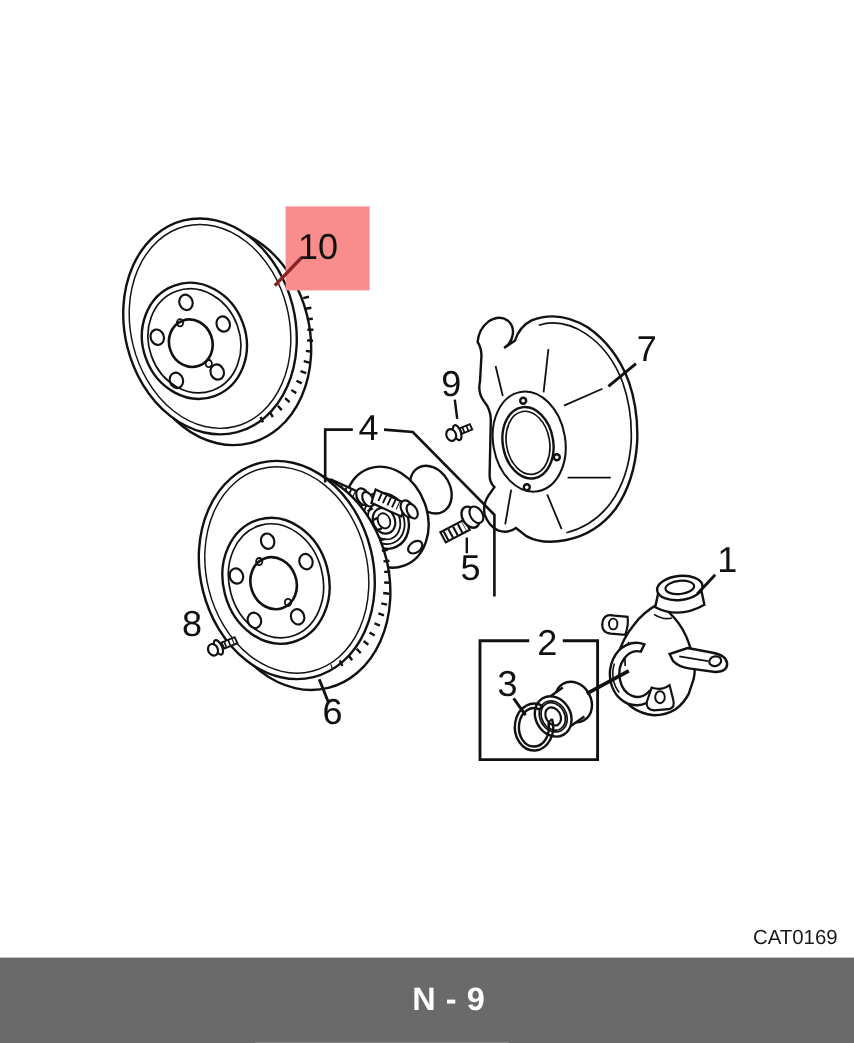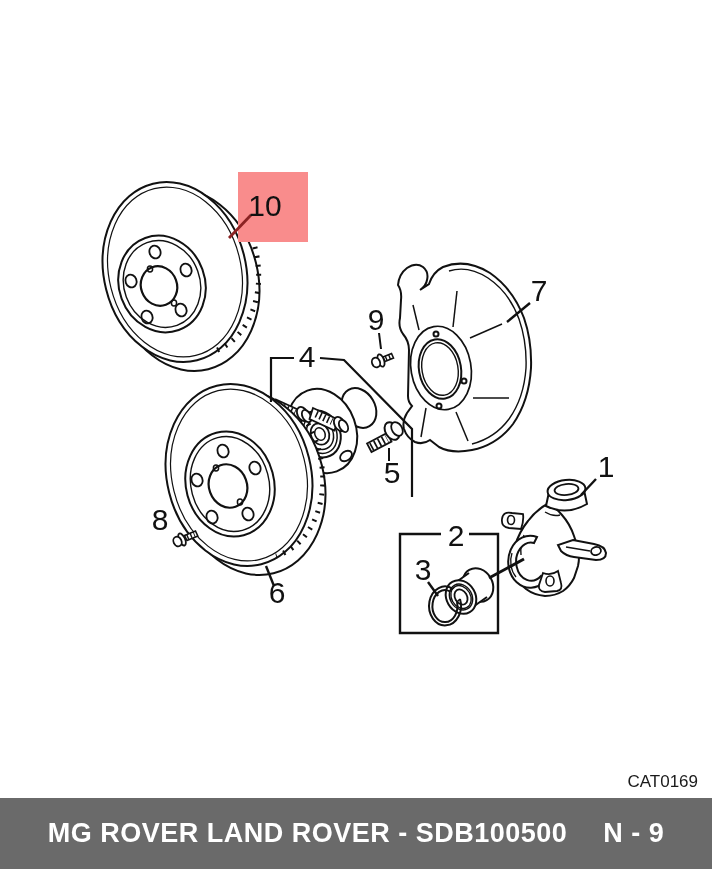--- a/index.html
+++ b/index.html
@@ -209,16 +209,15 @@
   <text class="callout" x="277" y="603" text-anchor="middle">6</text>
   <text class="callout" x="539" y="301" text-anchor="middle">7</text>
   <text class="callout" x="160" y="530" text-anchor="middle">8</text>
   <text class="callout" x="376" y="330" text-anchor="middle">9</text>
 
   <text class="cat-code" x="698" y="787" text-anchor="end">CAT0169</text>
 </svg>
 </div>
 
 <div id="footer-bar">
-  <span class="ft">MG ROVER LAND ROVER - SDB100500</span>
   <span class="gap"></span>
   <span class="ft">N - 9</span>
 </div>
 
 </body></html>

